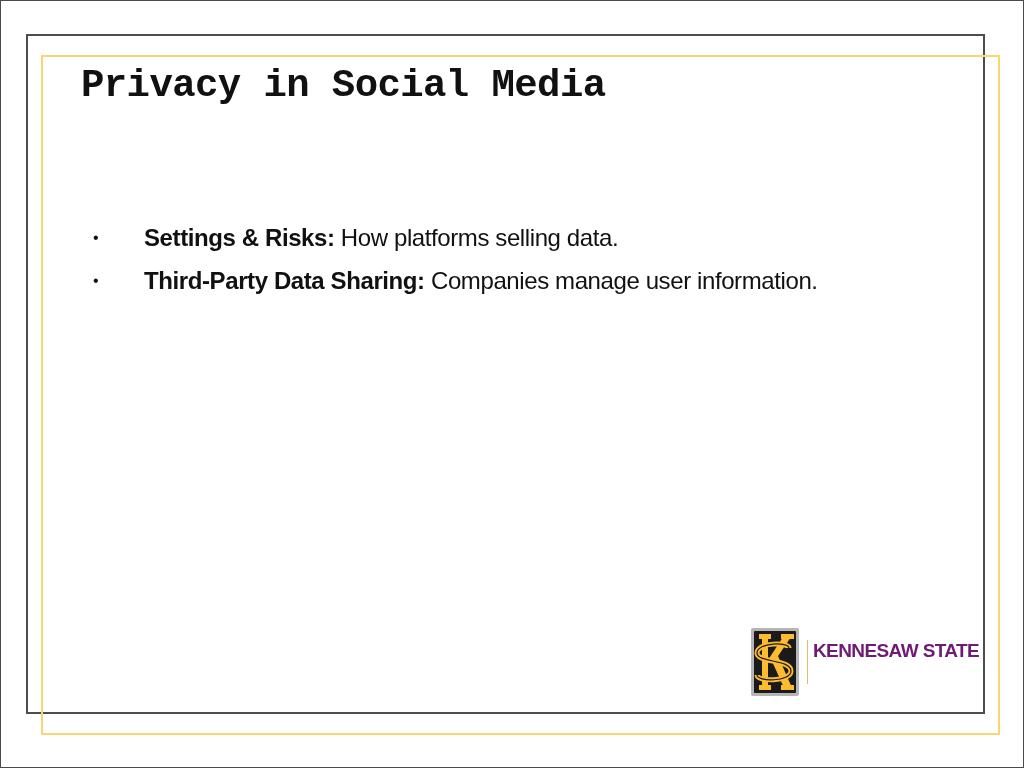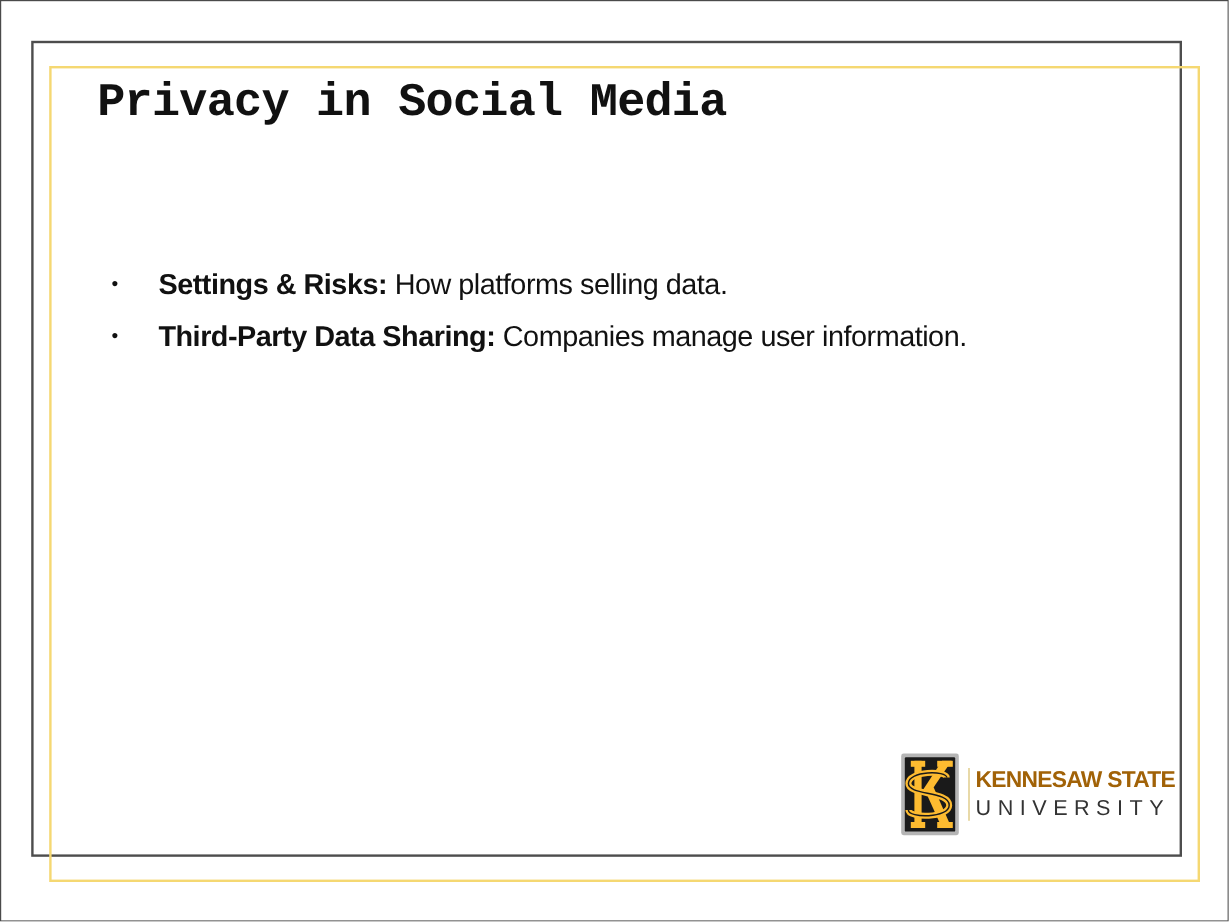--- a/index.html
+++ b/index.html
@@ -30,31 +30,31 @@
       list-style: none;
     }
     .bullet-item {
       position: relative; height: 43px; line-height: 36px;
       font-size: 24px; color: #111111; white-space: nowrap;
     }
     .bullet-dot {
       position: absolute; left: 0; top: 0; font-size: 16px; line-height: 36px;
     }
     .bullet-text { position: absolute; left: 39px; top: 0; letter-spacing: -0.4px; }
-    .bullet-label { font-weight: bold; }
+    .bullet-label { font-weight: bold; margin-left: 12px; }
     .logo {
       position: absolute; left: 745px; top: 626px; width: 215px; height: 72px;
     }
     .logo-mark { position: absolute; left: 0; top: 0; width: 58px; height: 72px; }
     .logo-divider {
       position: absolute; left: 62px; top: 14px; width: 1px; height: 44px; background: #d9c070;
     }
     .logo-line1 {
       position: absolute; left: 68px; top: 14px; font-size: 19px; font-weight: bold;
-      color: #a16207; letter-spacing: -0.6px; white-space: nowrap;
+      color: #701a75; letter-spacing: -0.6px; white-space: nowrap;
     }
     .logo-line2 {
       position: absolute; left: 68px; top: 37px; font-size: 18px; font-weight: normal;
       color: #333333; letter-spacing: 5.4px; white-space: nowrap;
     }
   </style>
 </head>
 <body>
 
 <div class="outer-frame"></div>
@@ -97,14 +97,13 @@
 
     <g fill="none" stroke="#fdbb30" stroke-width="5">
       <path d="M44 22 C44 16, 12 16, 12 27 C12 37, 46 33, 46 45 C46 56, 12 56, 12 49"></path>
     </g>
     <g fill="none" stroke="#1a1a1a" stroke-width="1.2">
       <path d="M44 22 C44 16, 12 16, 12 27 C12 37, 46 33, 46 45 C46 56, 12 56, 12 49"></path>
     </g>
   </svg>
   <div class="logo-divider"></div>
   <div class="logo-line1">KENNESAW STATE</div>
-  <div class="logo-line2">UNIVERSITY</div>
 </div>
 
 </body></html>

